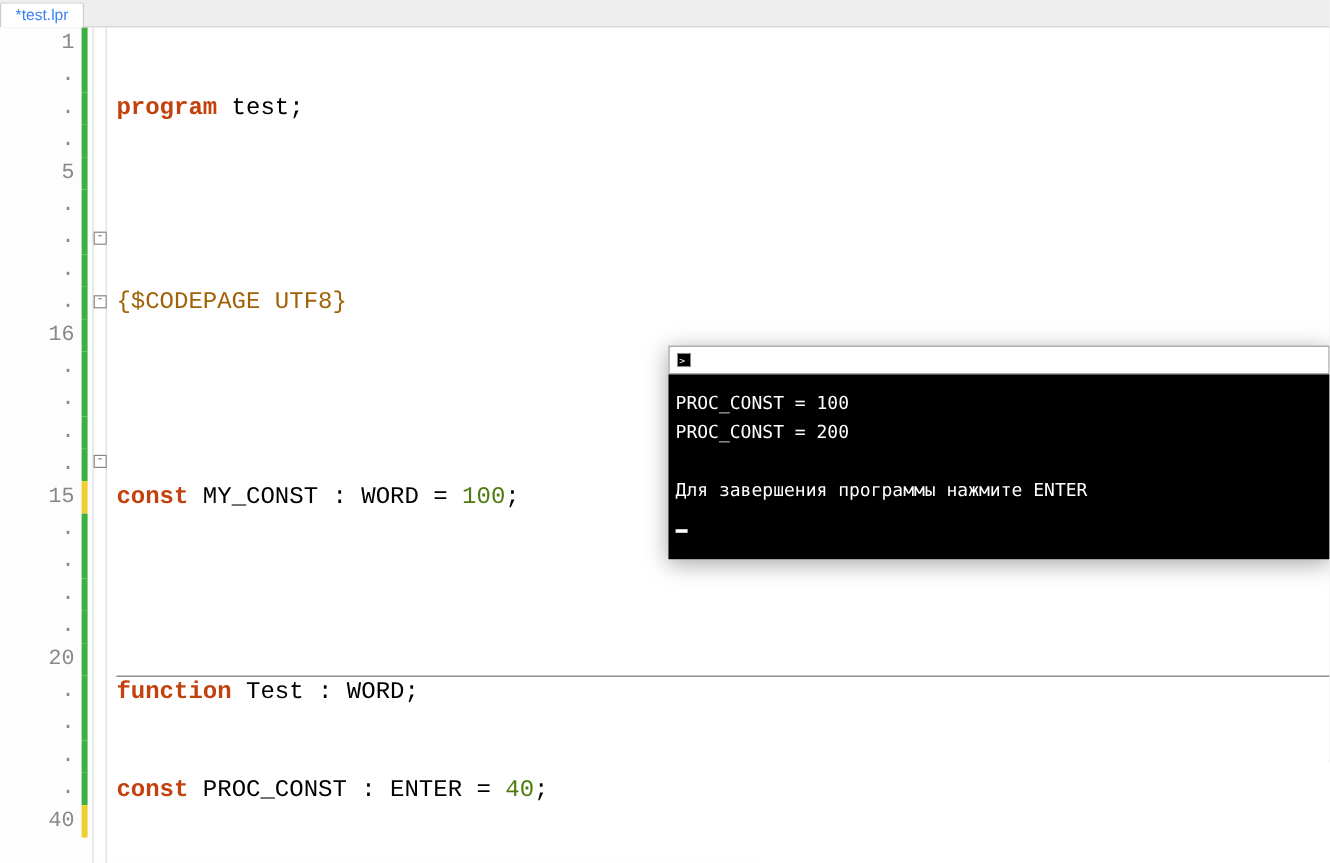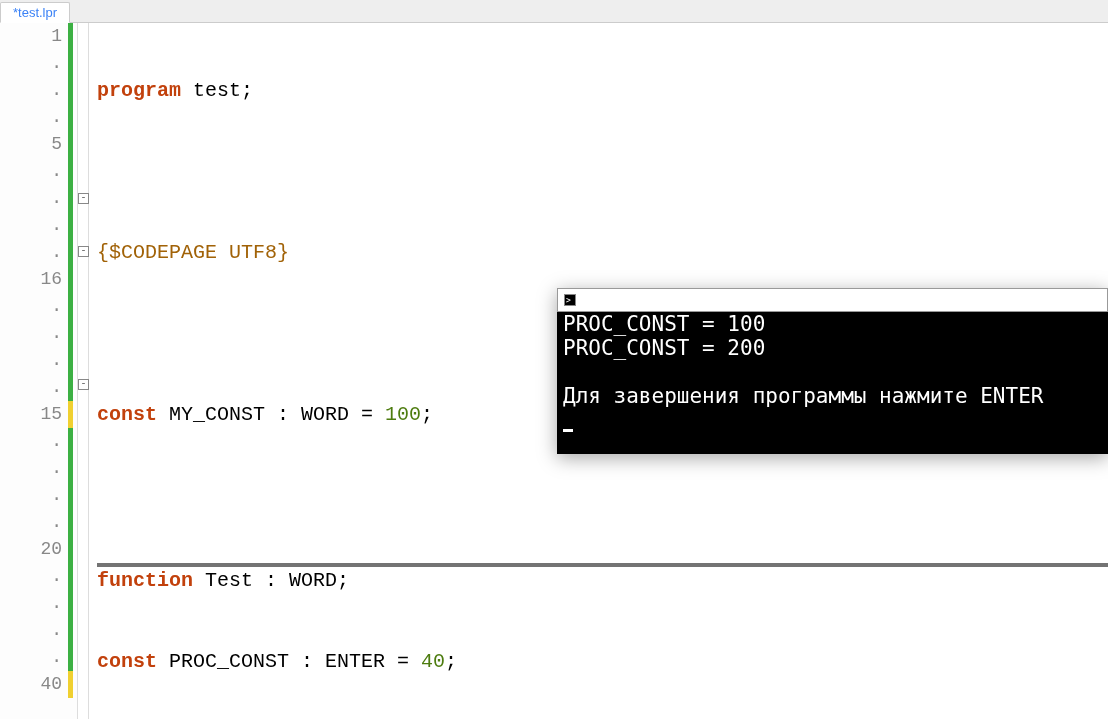--- a/index.html
+++ b/index.html
@@ -12,26 +12,26 @@
   .chg{width:5px;height:100%;}
   .chg.g{background:#3cb043;}
   .chg.y{background:#f0d030;}
   .fold-col{width:10px;border-right:1px solid #ddd;position:relative;}
   .fold-col div{width:9px;height:9px;border:1px solid #888;font-size:10px;line-height:8px;text-align:center;color:#666;margin:8px 0 0 0;box-sizing:content-box;background:#fff;}
   .code{flex:1;padding-left:8px;white-space:pre;color:#000;position:relative;}
   .line{height:27px;}
   .k{font-weight:bold;color:#c2410c;}   
   .dir{font-weight:normal;color:#a16207;}                    
   .n{color:#4d7c0f;}                
-  .funcline{border-top:4px solid #737373;}
+  .funcline{border-top:1px solid #737373;}
   
   .console{position:absolute;right:0;top:265px;width:551px;box-shadow:0 4px 18px rgba(0,0,0,.35);font-family:Consolas,monospace;}
   .console .titlebar{height:22px;background:#fff;border:1px solid #999;display:flex;align-items:center;padding:0 6px;font-size:12px;color:#222;}
   .console .titlebar svg{margin-right:6px;}
-  .console .body{background:#000;color:#fff;font-size:21px;line-height:24px;padding:0 6px 22px 6px;white-space:pre;}
+  .console .body{background:#000;color:#fff;font-size:15px;line-height:24px;padding:12px 6px 22px 6px;white-space:pre;}
   .cursor{display:inline-block;width:10px;height:3px;background:#fff;vertical-align:bottom;}
 </style>
 </head>
 <body>
 
 <div class="tabbar">
   <div class="tab">*test.lpr</div>
 </div>
 
 <div class="editor">

